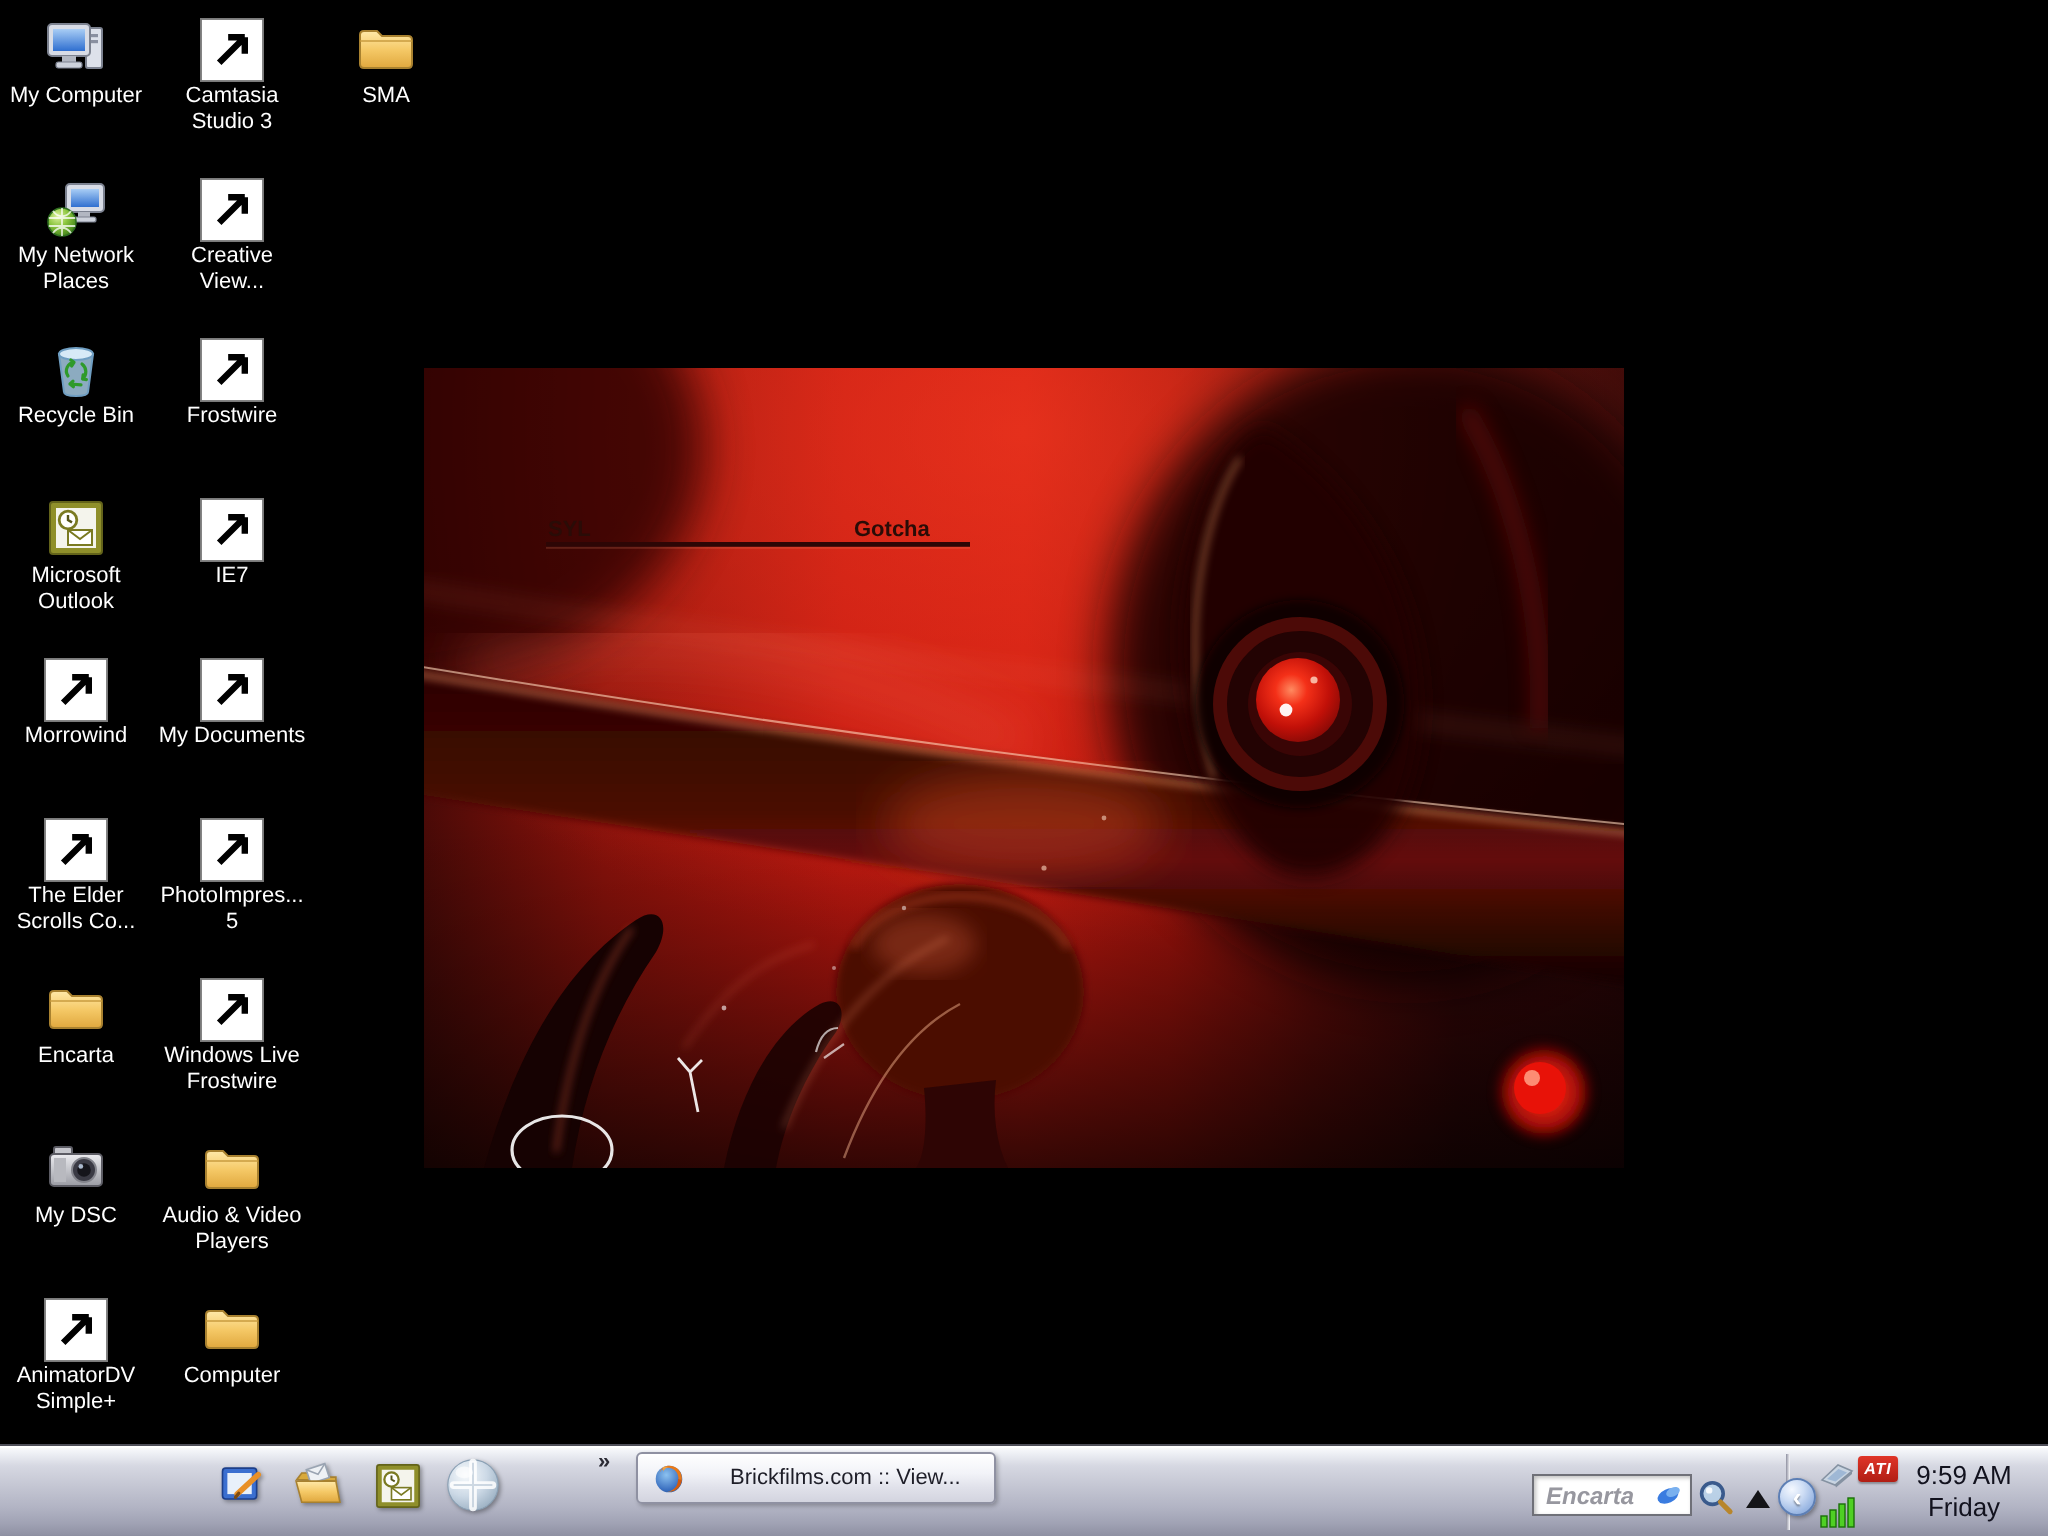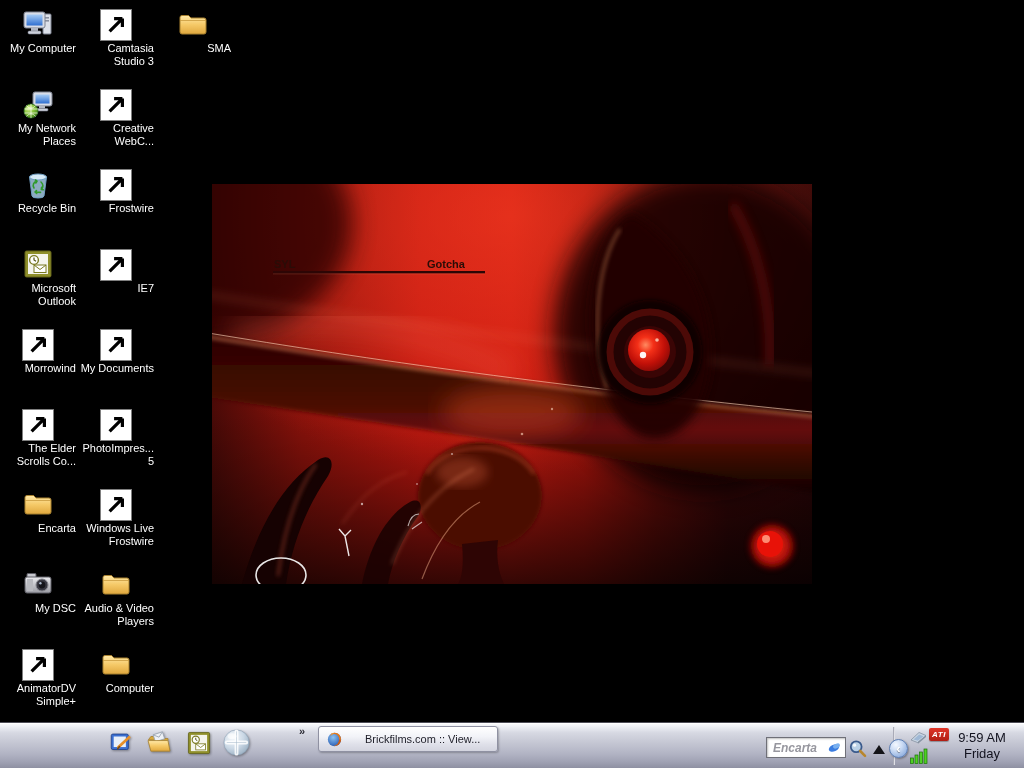--- a/index.html
+++ b/index.html
@@ -3,21 +3,21 @@
 <meta charset="utf-8">
 <style>
   html,body{margin:0;padding:0;background:#000;}
   *{box-sizing:border-box;}
   .screen{position:relative;width:1024px;height:768px;background:#000;overflow:hidden;
           font-family:"Liberation Sans",sans-serif;}
   
   .wallpaper{position:absolute;left:212px;top:184px;width:600px;height:512px;overflow:hidden;}
   .wallpaper svg{display:block;width:600px;height:400px;}
   
-  .dicon{position:absolute;width:76px;text-align:right;cursor:default;}
+  .dicon{position:absolute;width:76px;text-align:center;cursor:default;}
   .dicon .art{position:relative;width:32px;height:32px;margin:0 auto;}
   .dicon .art svg{width:32px;height:32px;display:block;filter:drop-shadow(1px 1px 1px rgba(0,0,0,.8));}
   .dicon .lbl{margin-top:2px;font-size:11px;line-height:13px;color:#fff;
               text-shadow:1px 1px 1px #000, 0 0 2px #000;}
   .sc{position:absolute;left:0;bottom:-1px;width:10px;height:10px;}
   
   .taskbar{position:absolute;left:0;top:722px;width:1024px;height:46px;
     background:linear-gradient(#fdfdfe 0%,#eef0f5 8%,#d6d8e2 22%,#c3c5d2 46%,#b2b4c4 68%,#a0a2b4 86%,#8e90a2 100%);
     border-top:1px solid #4e4e58;box-shadow:inset 0 1px 0 #ffffff;}
   .start-btn{position:absolute;left:0;top:3px;width:98px;height:28px;border-radius:0 14px 14px 0;
@@ -394,21 +394,21 @@
   <div class="dicon" style="left:78px;top:88px">
     <div class="art">
         <svg>
           <use href="#ic-webcam"></use>
         </svg>
       <svg class="sc" viewBox="0 0 10 10">
           <rect width="10" height="10" fill="#fff" stroke="#7a7a7a" stroke-width=".6"></rect>
           <path d="M3 7 L7 3 M7 3 H4.4 M7 3 V5.6" stroke="#000" stroke-width="1" fill="none"></path>
         </svg>
       </div>
-    <div class="lbl">Creative WebC...</div>
+    <div class="lbl">Creative View...</div>
   </div>
 
   <div class="dicon" style="left:0;top:168px">
     <div class="art">
         <svg>
           <use href="#ic-recycle"></use>
         </svg>
       </div>
     <div class="lbl">Recycle Bin</div>
   </div>

